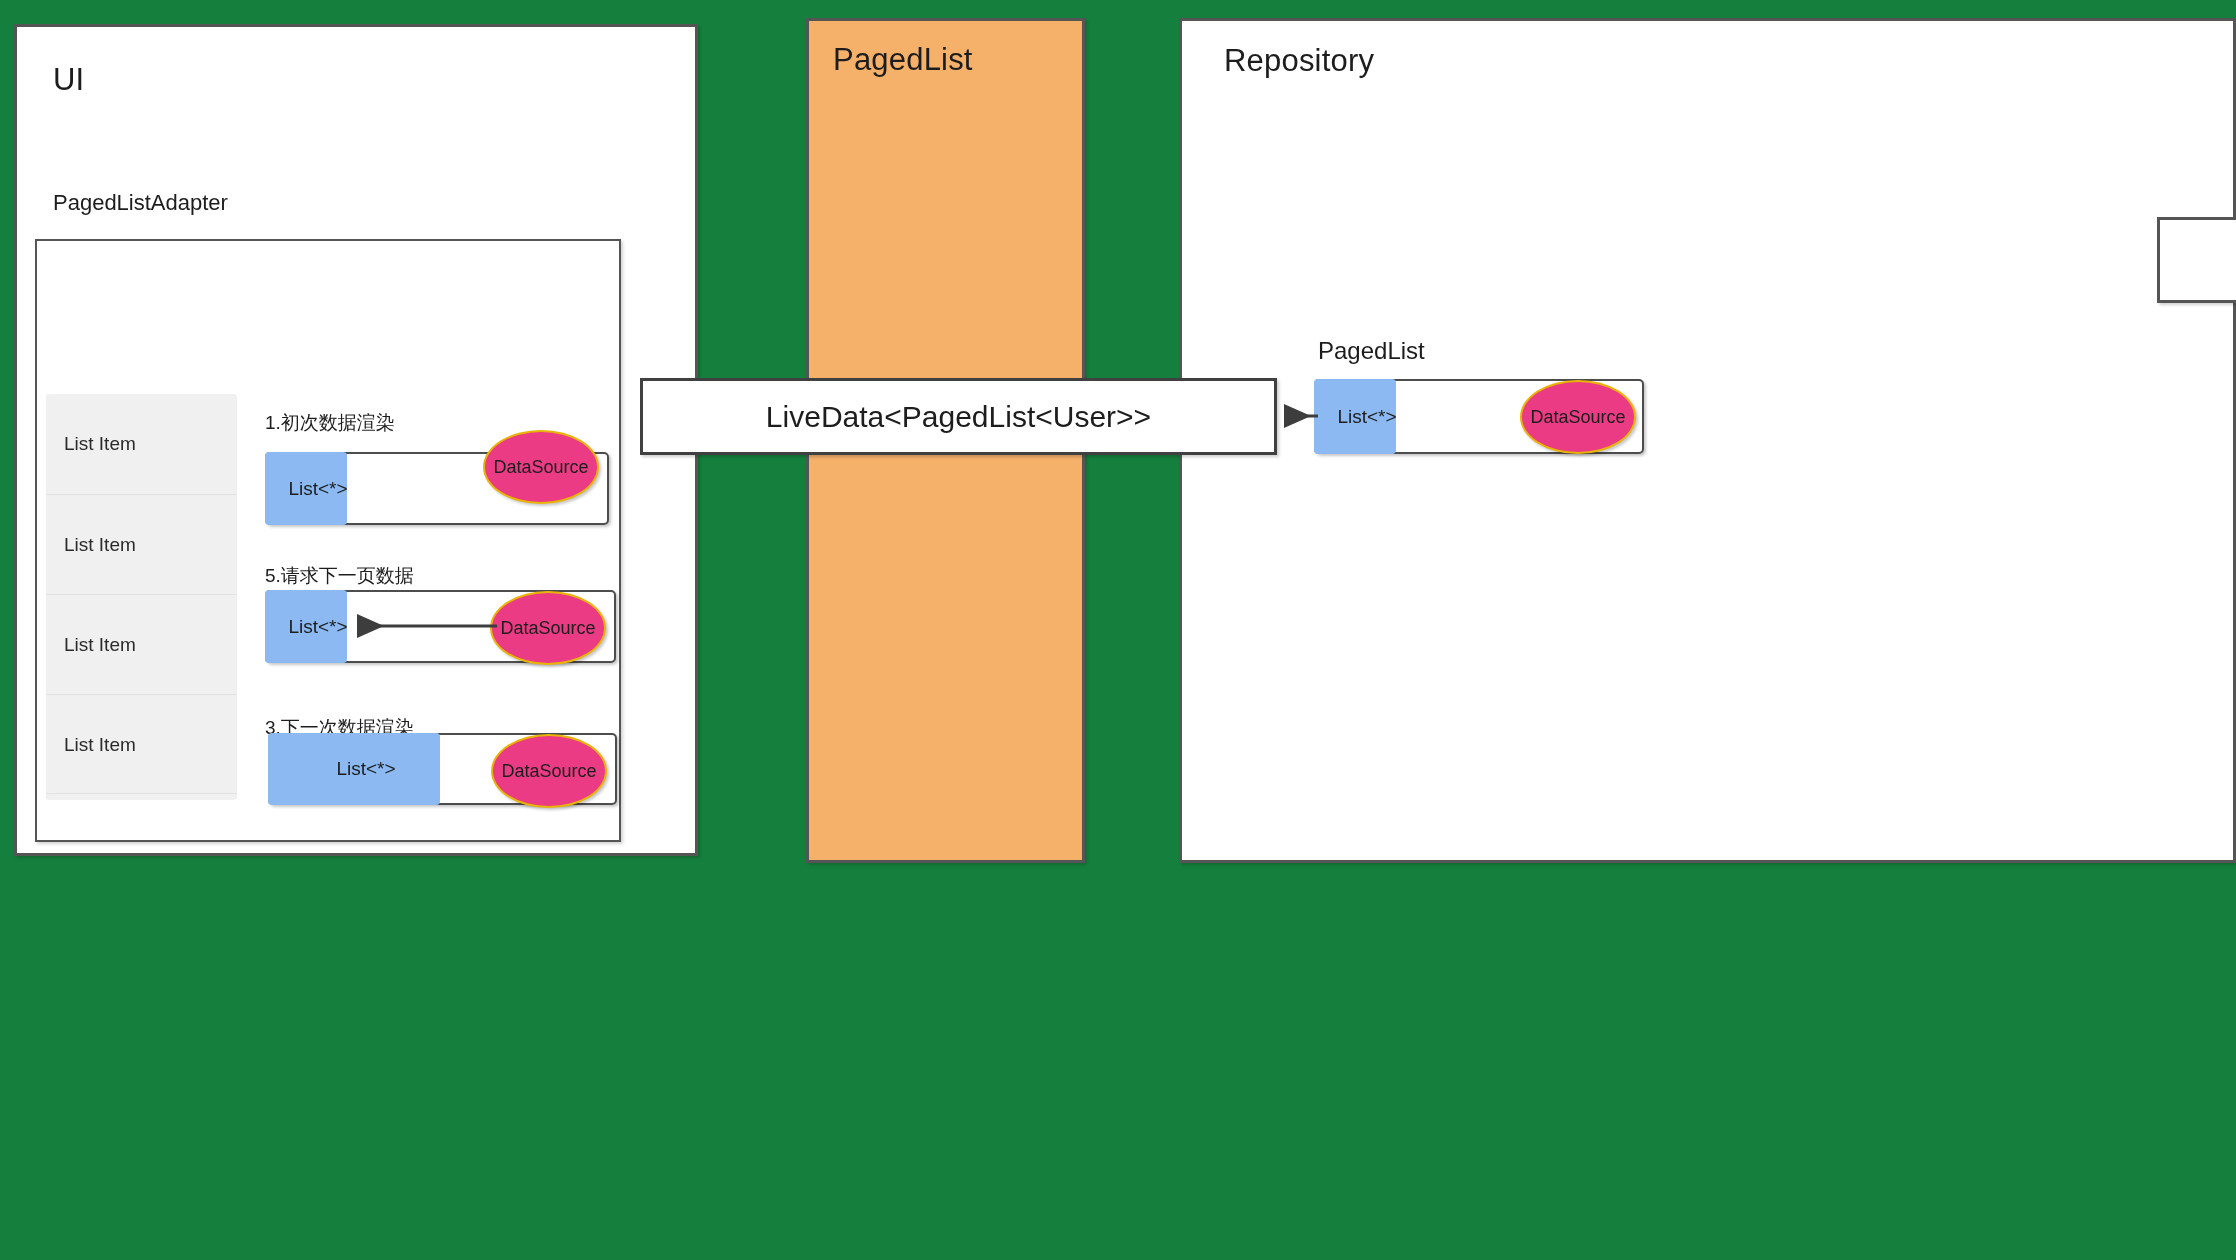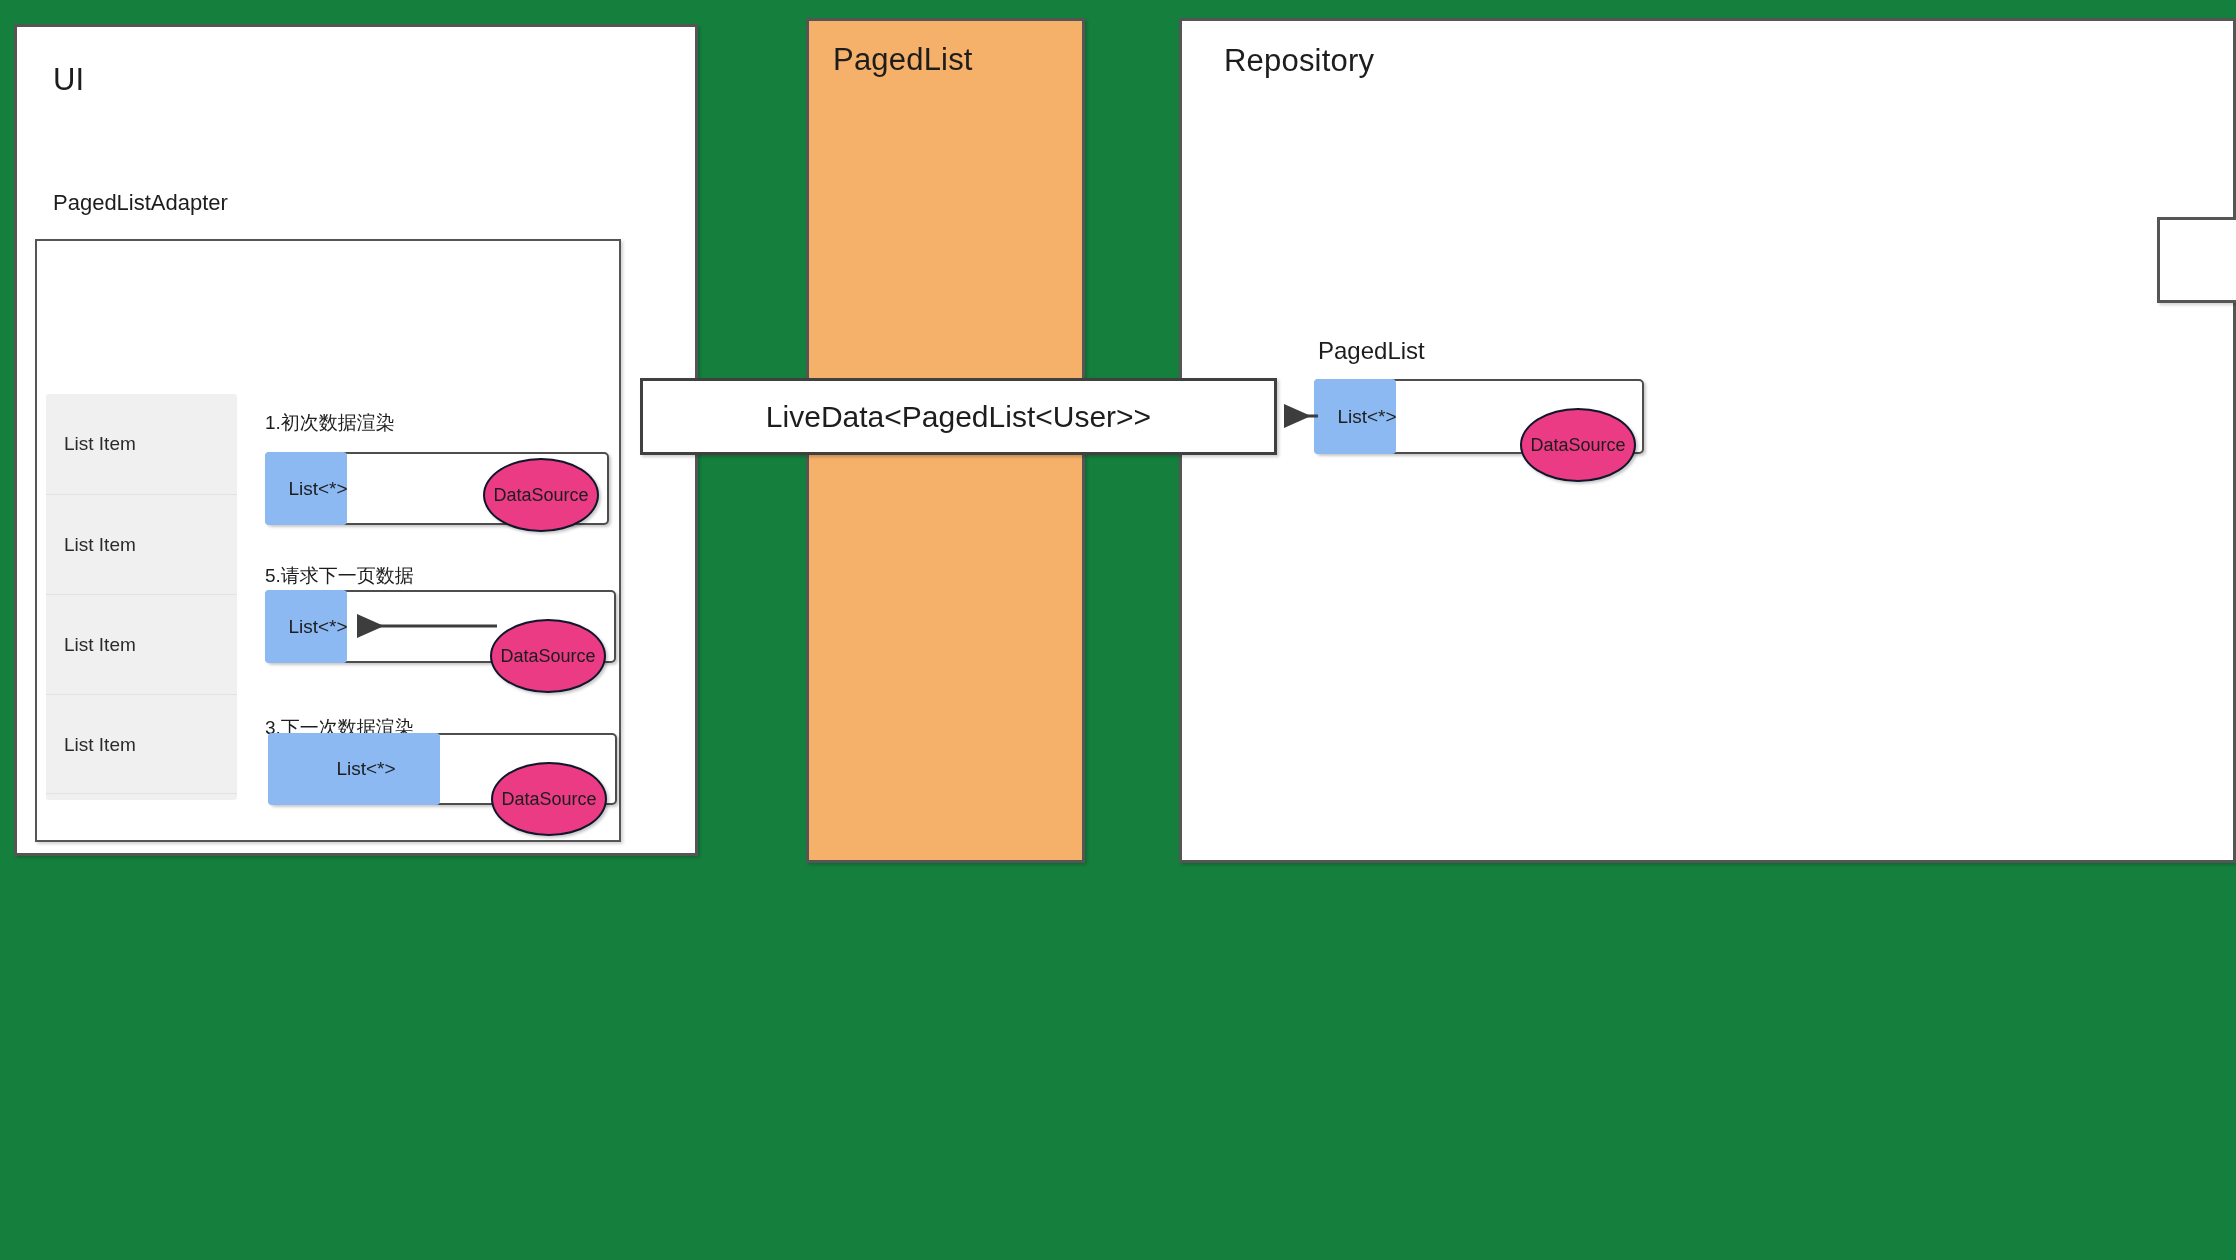--- a/index.html
+++ b/index.html
@@ -113,29 +113,28 @@
     align-items: center;
     justify-content: center;
     font-size: 19px;
     color: #1d1d1d;
     padding-left: 24px;
   }
   .ds-ellipse {
     position: absolute;
     box-sizing: border-box;
     background: #ea3b84;
-    border: 2px solid #0f172a;
+    border: 2px solid #eab308;
     border-radius: 50%;
     display: flex;
     align-items: center;
     justify-content: center;
     font-size: 18px;
     color: #1d1d1d;
     box-shadow: 2px 2px 3px rgba(0,0,0,0.22);
-    margin-top: 28px;
   }
 
   
   .livedata-bar {
     position: absolute;
     box-sizing: border-box;
     border: 3px solid #404040;
     background: #ffffff;
     display: flex;
     align-items: center;

